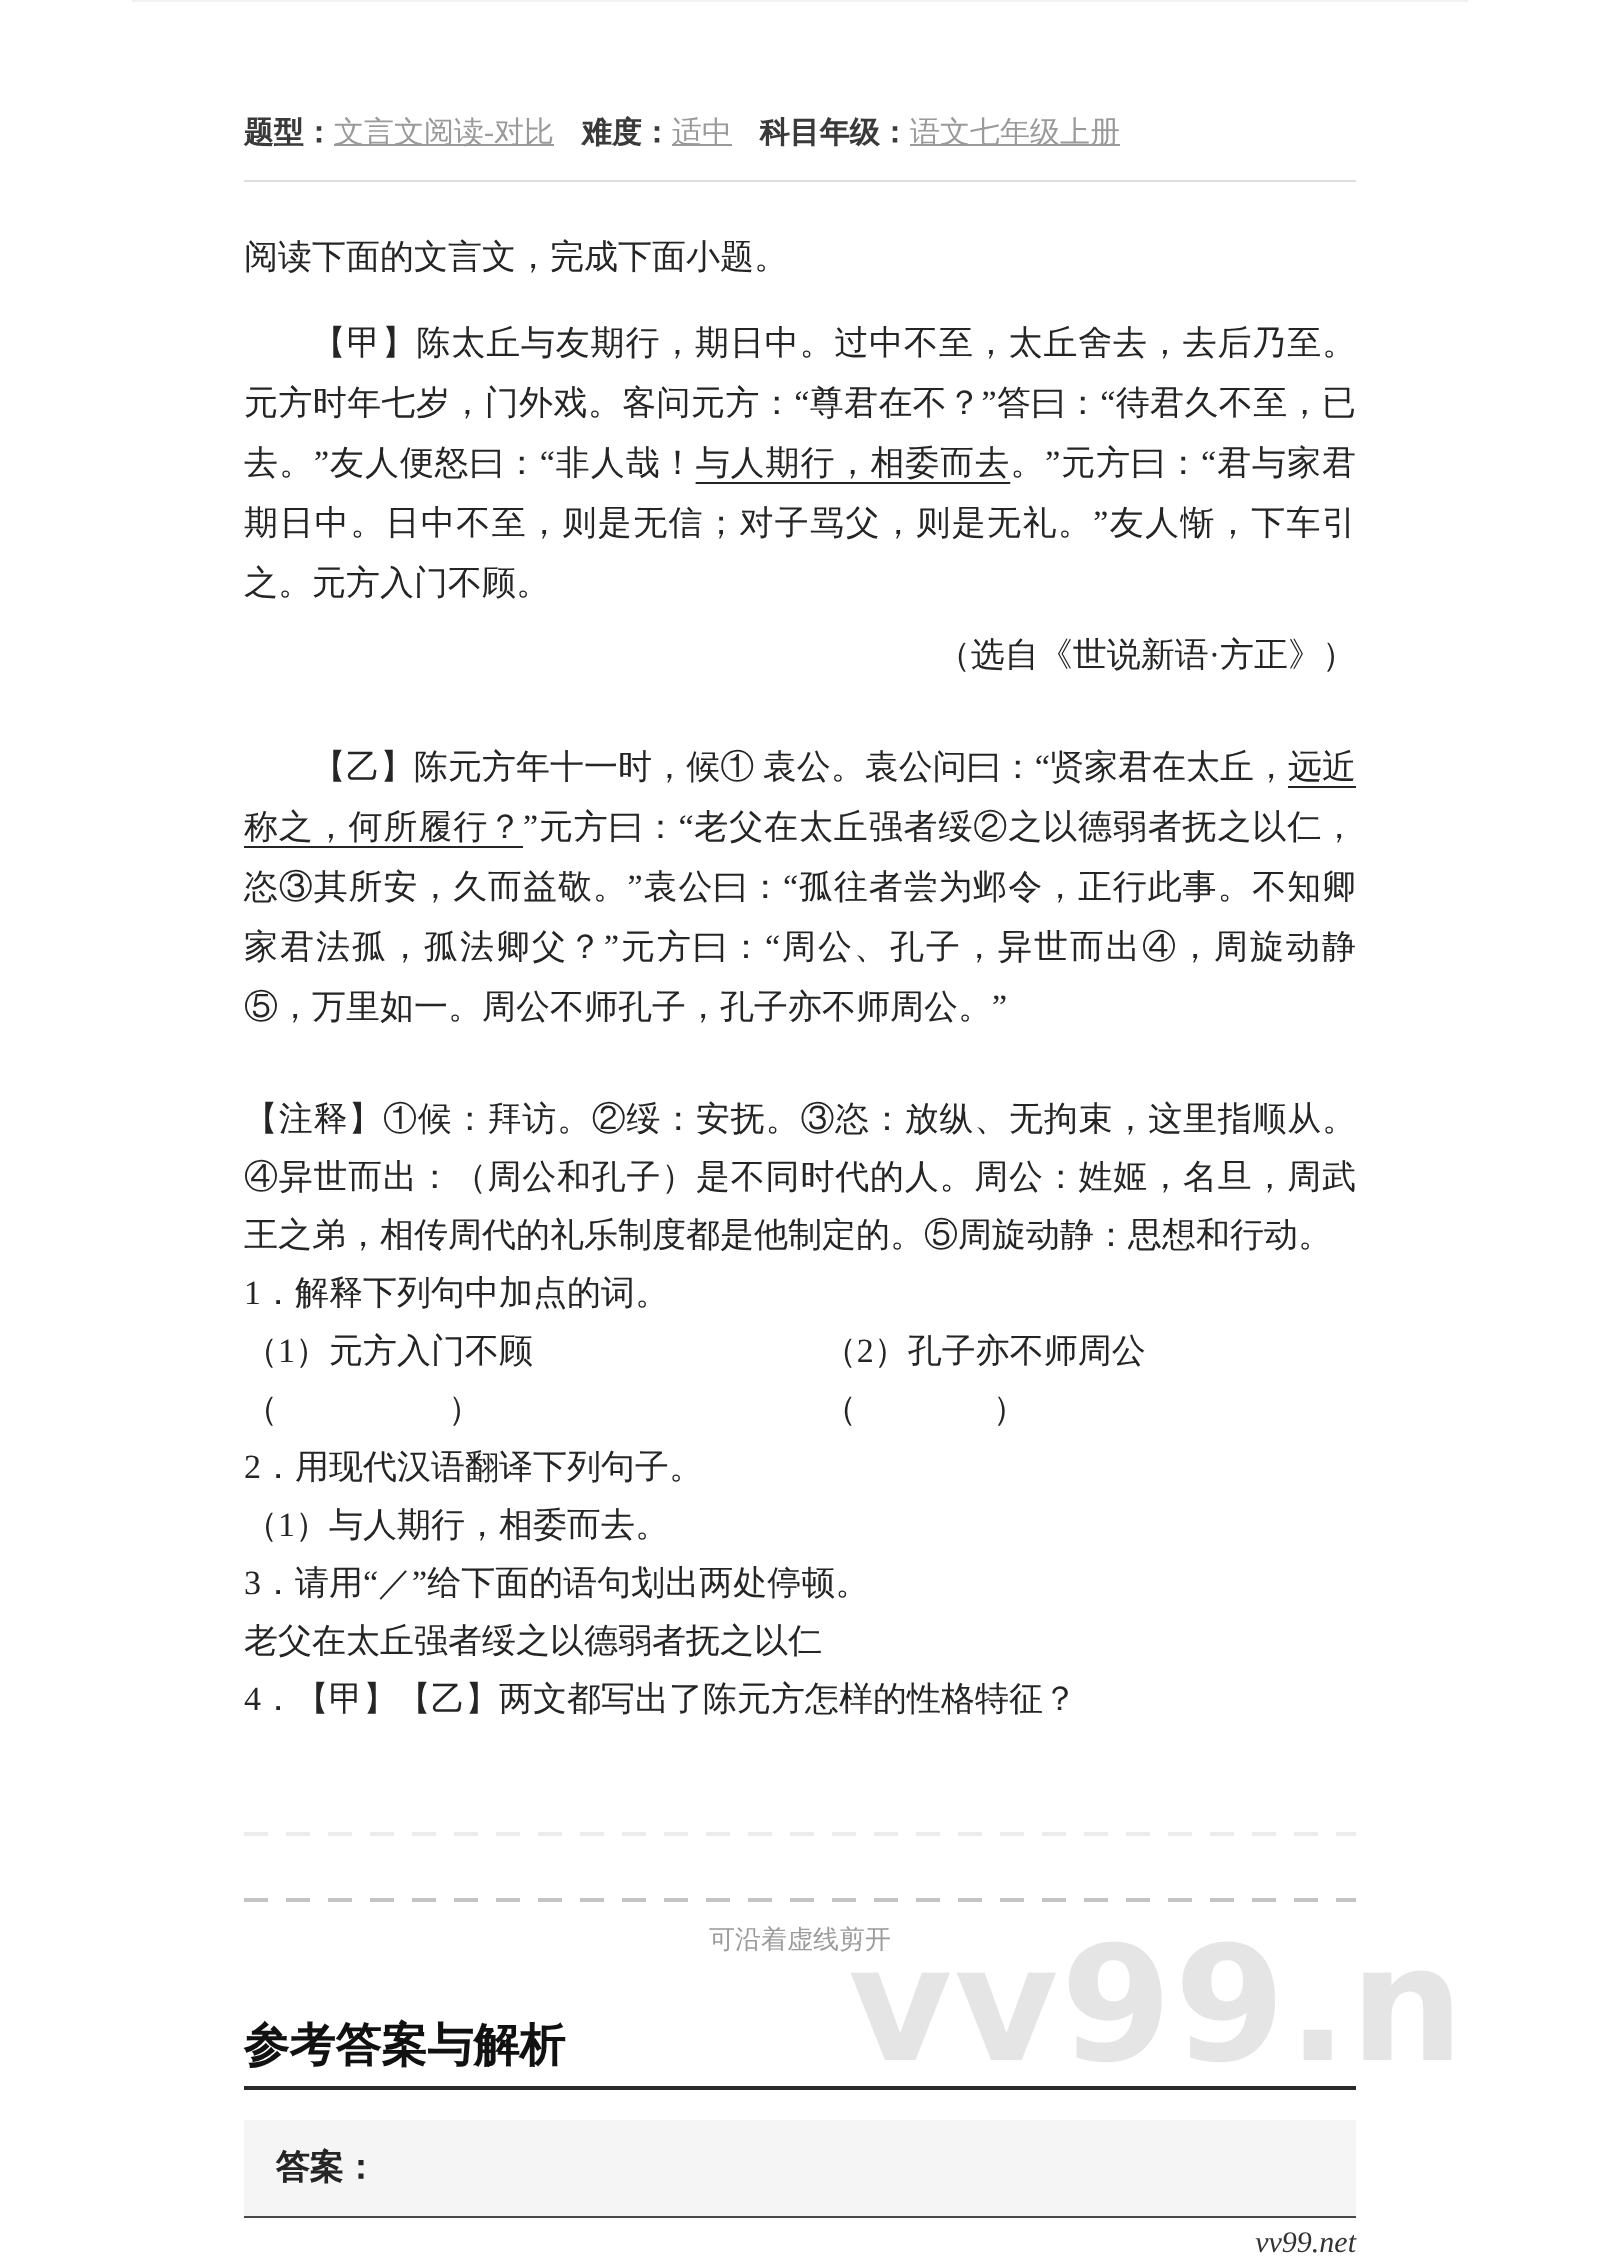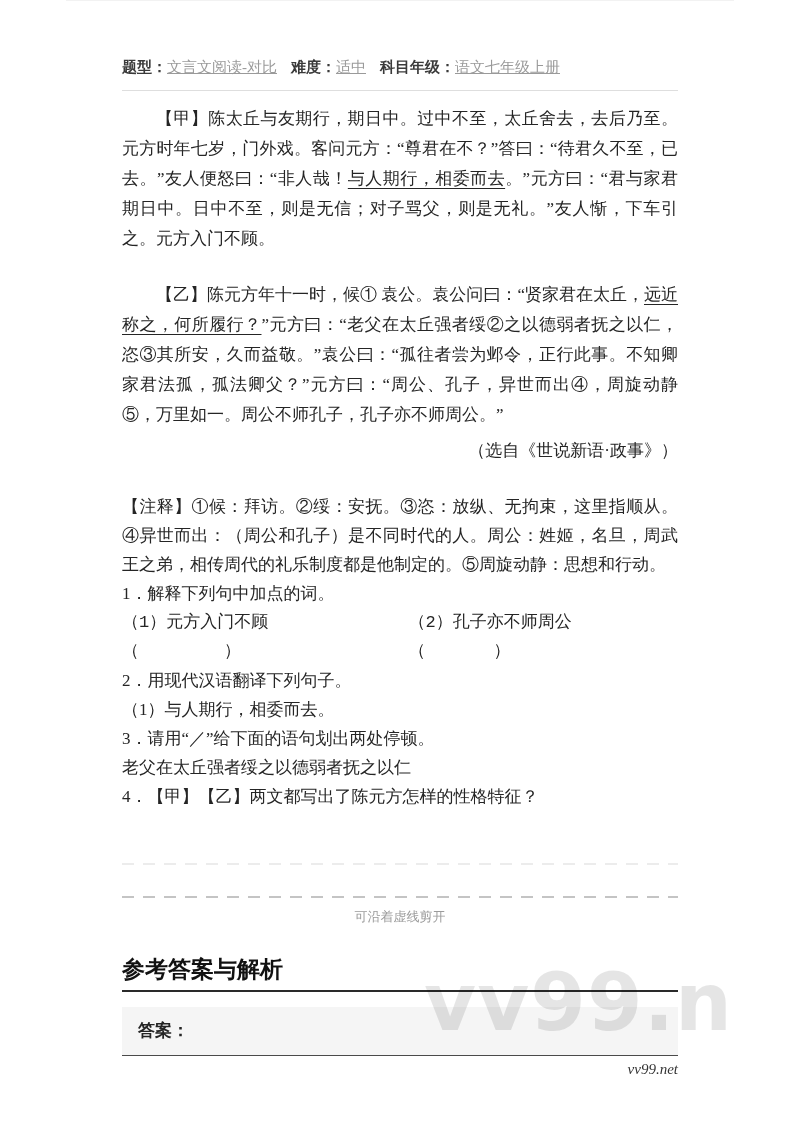--- a/index.html
+++ b/index.html
@@ -60,21 +60,21 @@
     line-height:30px;
     text-align:right;
   }
   .notes{
     margin-top:26px;
     font-size:17px;
     line-height:29px;
     text-align:justify;
   }
   .q-line{font-size:17px;line-height:29px;}
-  .q-pair{display:flex;gap:27px;font-family:Liberation Mono, monospace;}
+  .q-pair{display:flex;gap:27px;}
   
   .dash-faint{
     margin-top:52px;height:2px;
     background:repeating-linear-gradient(90deg,var(--dash-faint) 0 12px,transparent 12px 21px);
   }
   .dash-main{
     margin-top:31px;height:2px;
     background:repeating-linear-gradient(90deg,var(--dash-main) 0 12px,transparent 12px 21px);
   }
   .cut-caption{
@@ -142,27 +142,28 @@
       <span class="meta-label">题型：</span>
       <span class="meta-value">文言文阅读-对比</span>
       <span class="meta-label">难度：</span>
       <span class="meta-value">适中</span>
       <span class="meta-label">科目年级：</span>
       <span class="meta-value">语文七年级上册</span>
     </div>
 
     <hr class="divider">
 
+    <div class="intro">阅读下面的文言文，完成下面小题。</div>
 
     <div class="passage passage-a"><span>【甲】陈太丘与友期行，期日中。过中不至，太丘舍去，去后乃至。元方时年七岁，门外戏。客问元方：“尊君在不？”答曰：“待君久不至，已去。”友人便怒曰：“非人哉！</span><span class="u">与人期行，相委而去</span><span>。”元方曰：“君与家君期日中。日中不至，则是无信；对子骂父，则是无礼。”友人惭，下车引之。元方入门不顾。</span></div>
 
+    <div class="source-line">（选自《世说新语·方正》）</div>
 
     <div class="passage passage-b"><span>【乙】陈元方年十一时，候① 袁公。袁公问曰：“贤家君在太丘，</span><span class="u">远近称之，何所履行？</span><span>”元方曰：“老父在太丘强者绥②之以德弱者抚之以仁，恣③其所安，久而益敬。”袁公曰：“孤往者尝为邺令，正行此事。不知卿家君法孤，孤法卿父？”元方曰：“周公、孔子，异世而出④，周旋动静⑤，万里如一。周公不师孔子，孔子亦不师周公。”</span></div>
 
-    <div class="source-line">（选自《世说新语·政事》）</div>
 
     <div class="notes">【注释】①候：拜访。②绥：安抚。③恣：放纵、无拘束，这里指顺从。④异世而出：（周公和孔子）是不同时代的人。周公：姓姬，名旦，周武王之弟，相传周代的礼乐制度都是他制定的。⑤周旋动静：思想和行动。</div>
 
     <div class="q-line">1．解释下列句中加点的词。</div>
     <div class="q-line q-pair">
       <span>（1）元方入门不顾（　　　　　）</span>
       <span>（2）孔子亦不师周公 （　　　　）</span>
     </div>
     <div class="q-line">2．用现代汉语翻译下列句子。</div>
     <div class="q-line">（1）与人期行，相委而去。</div>

